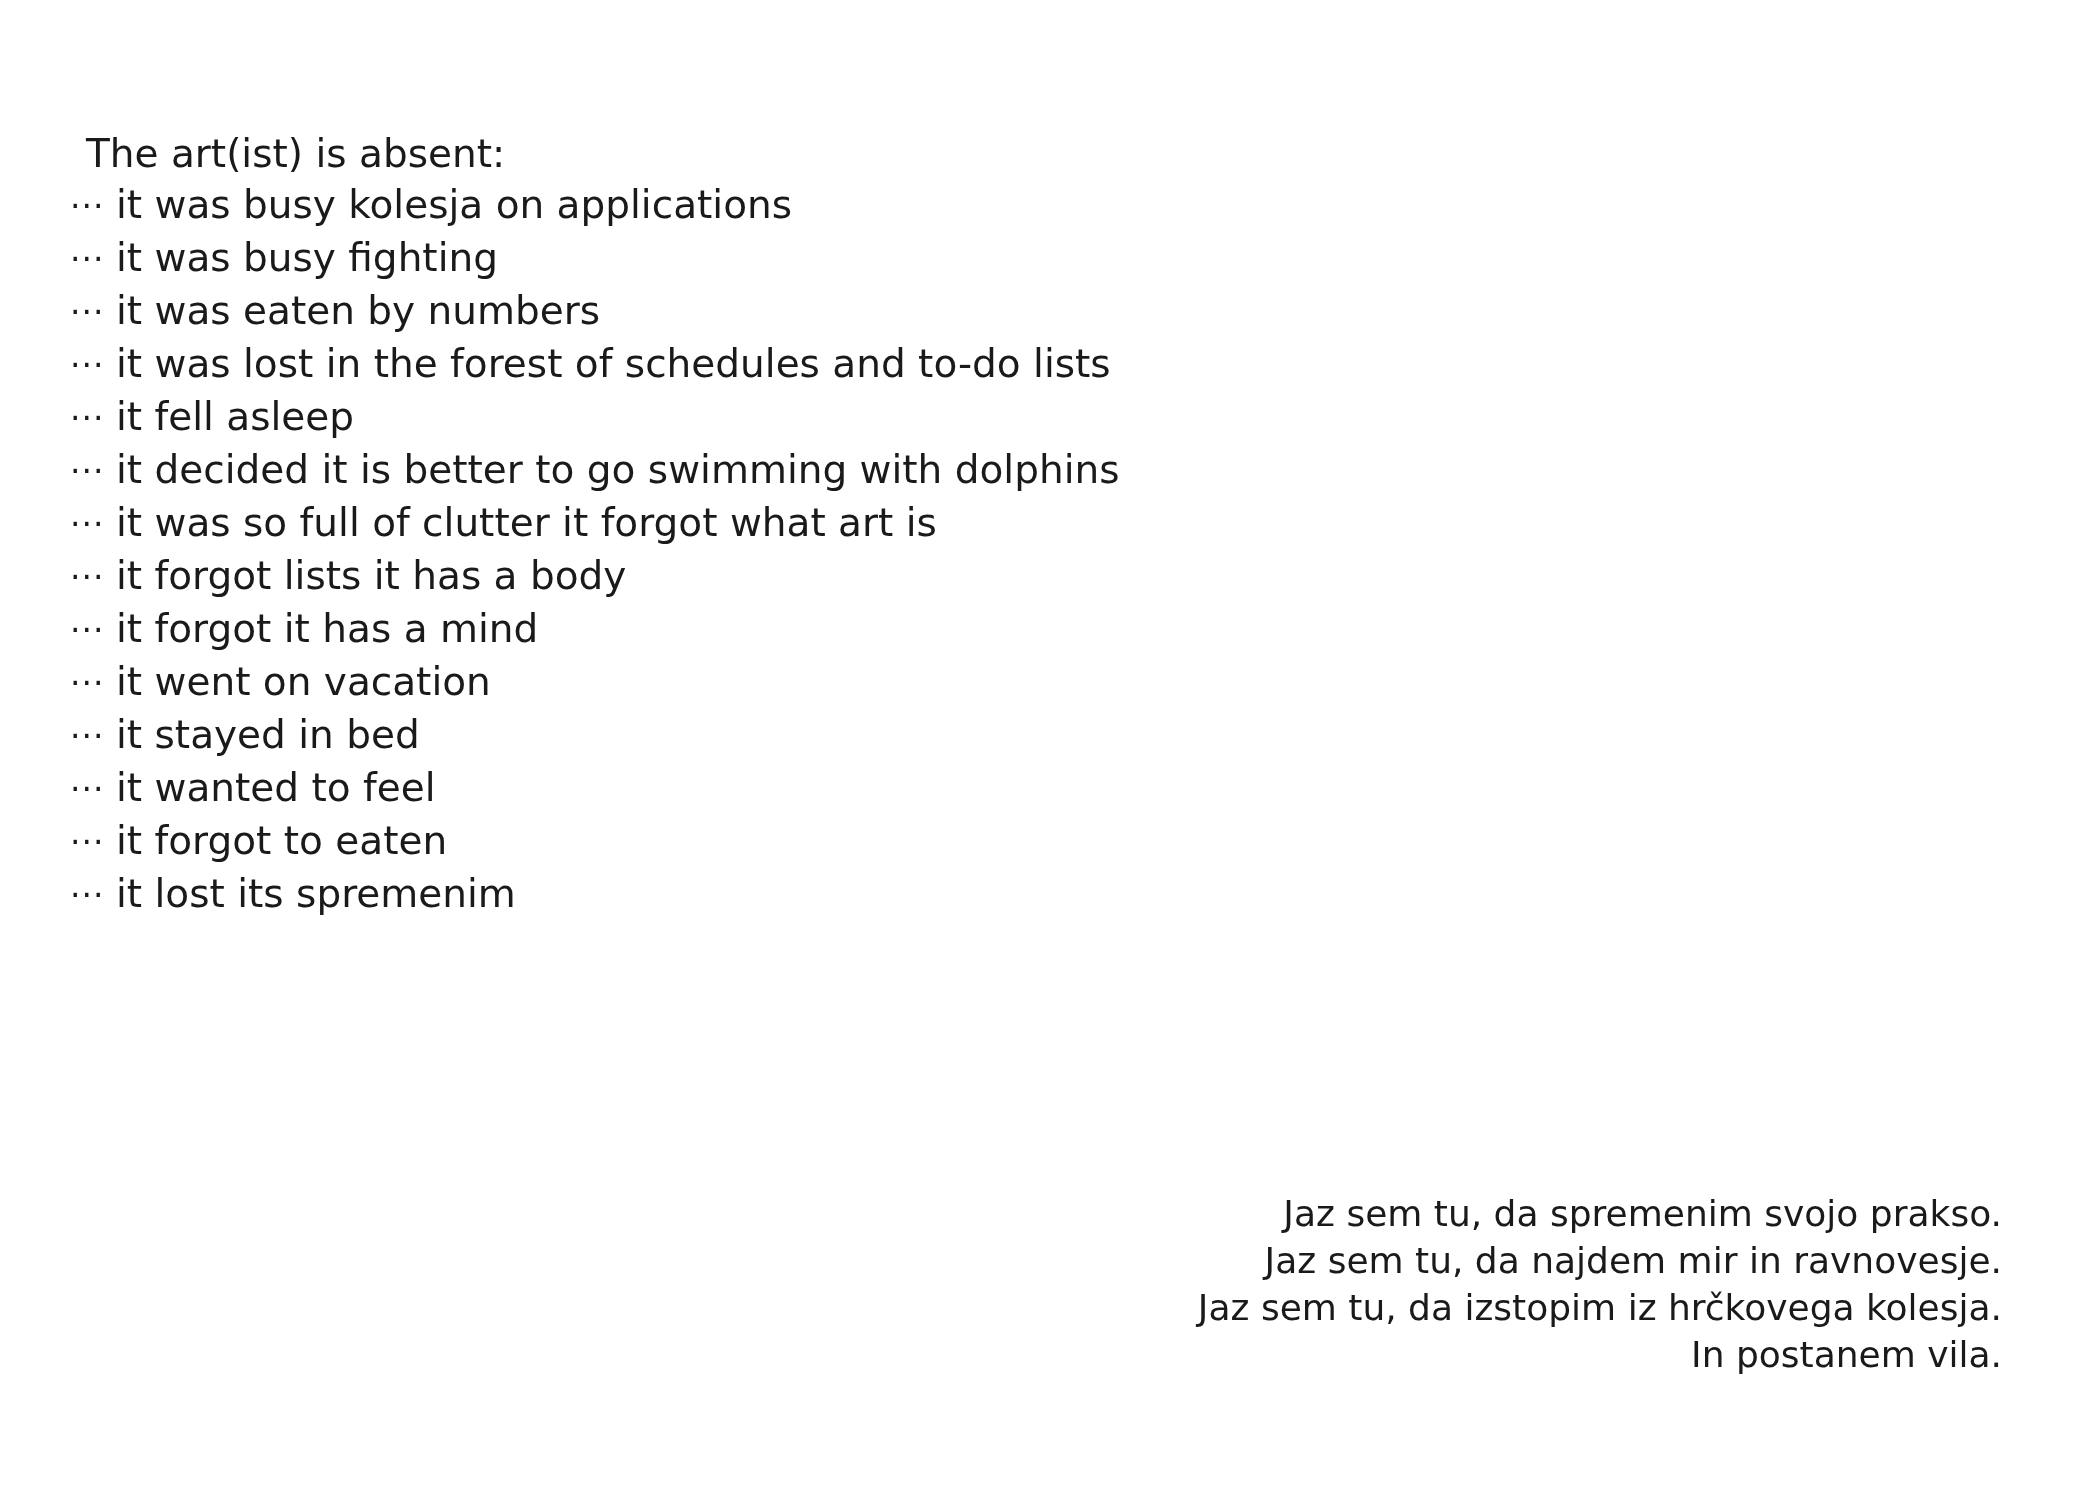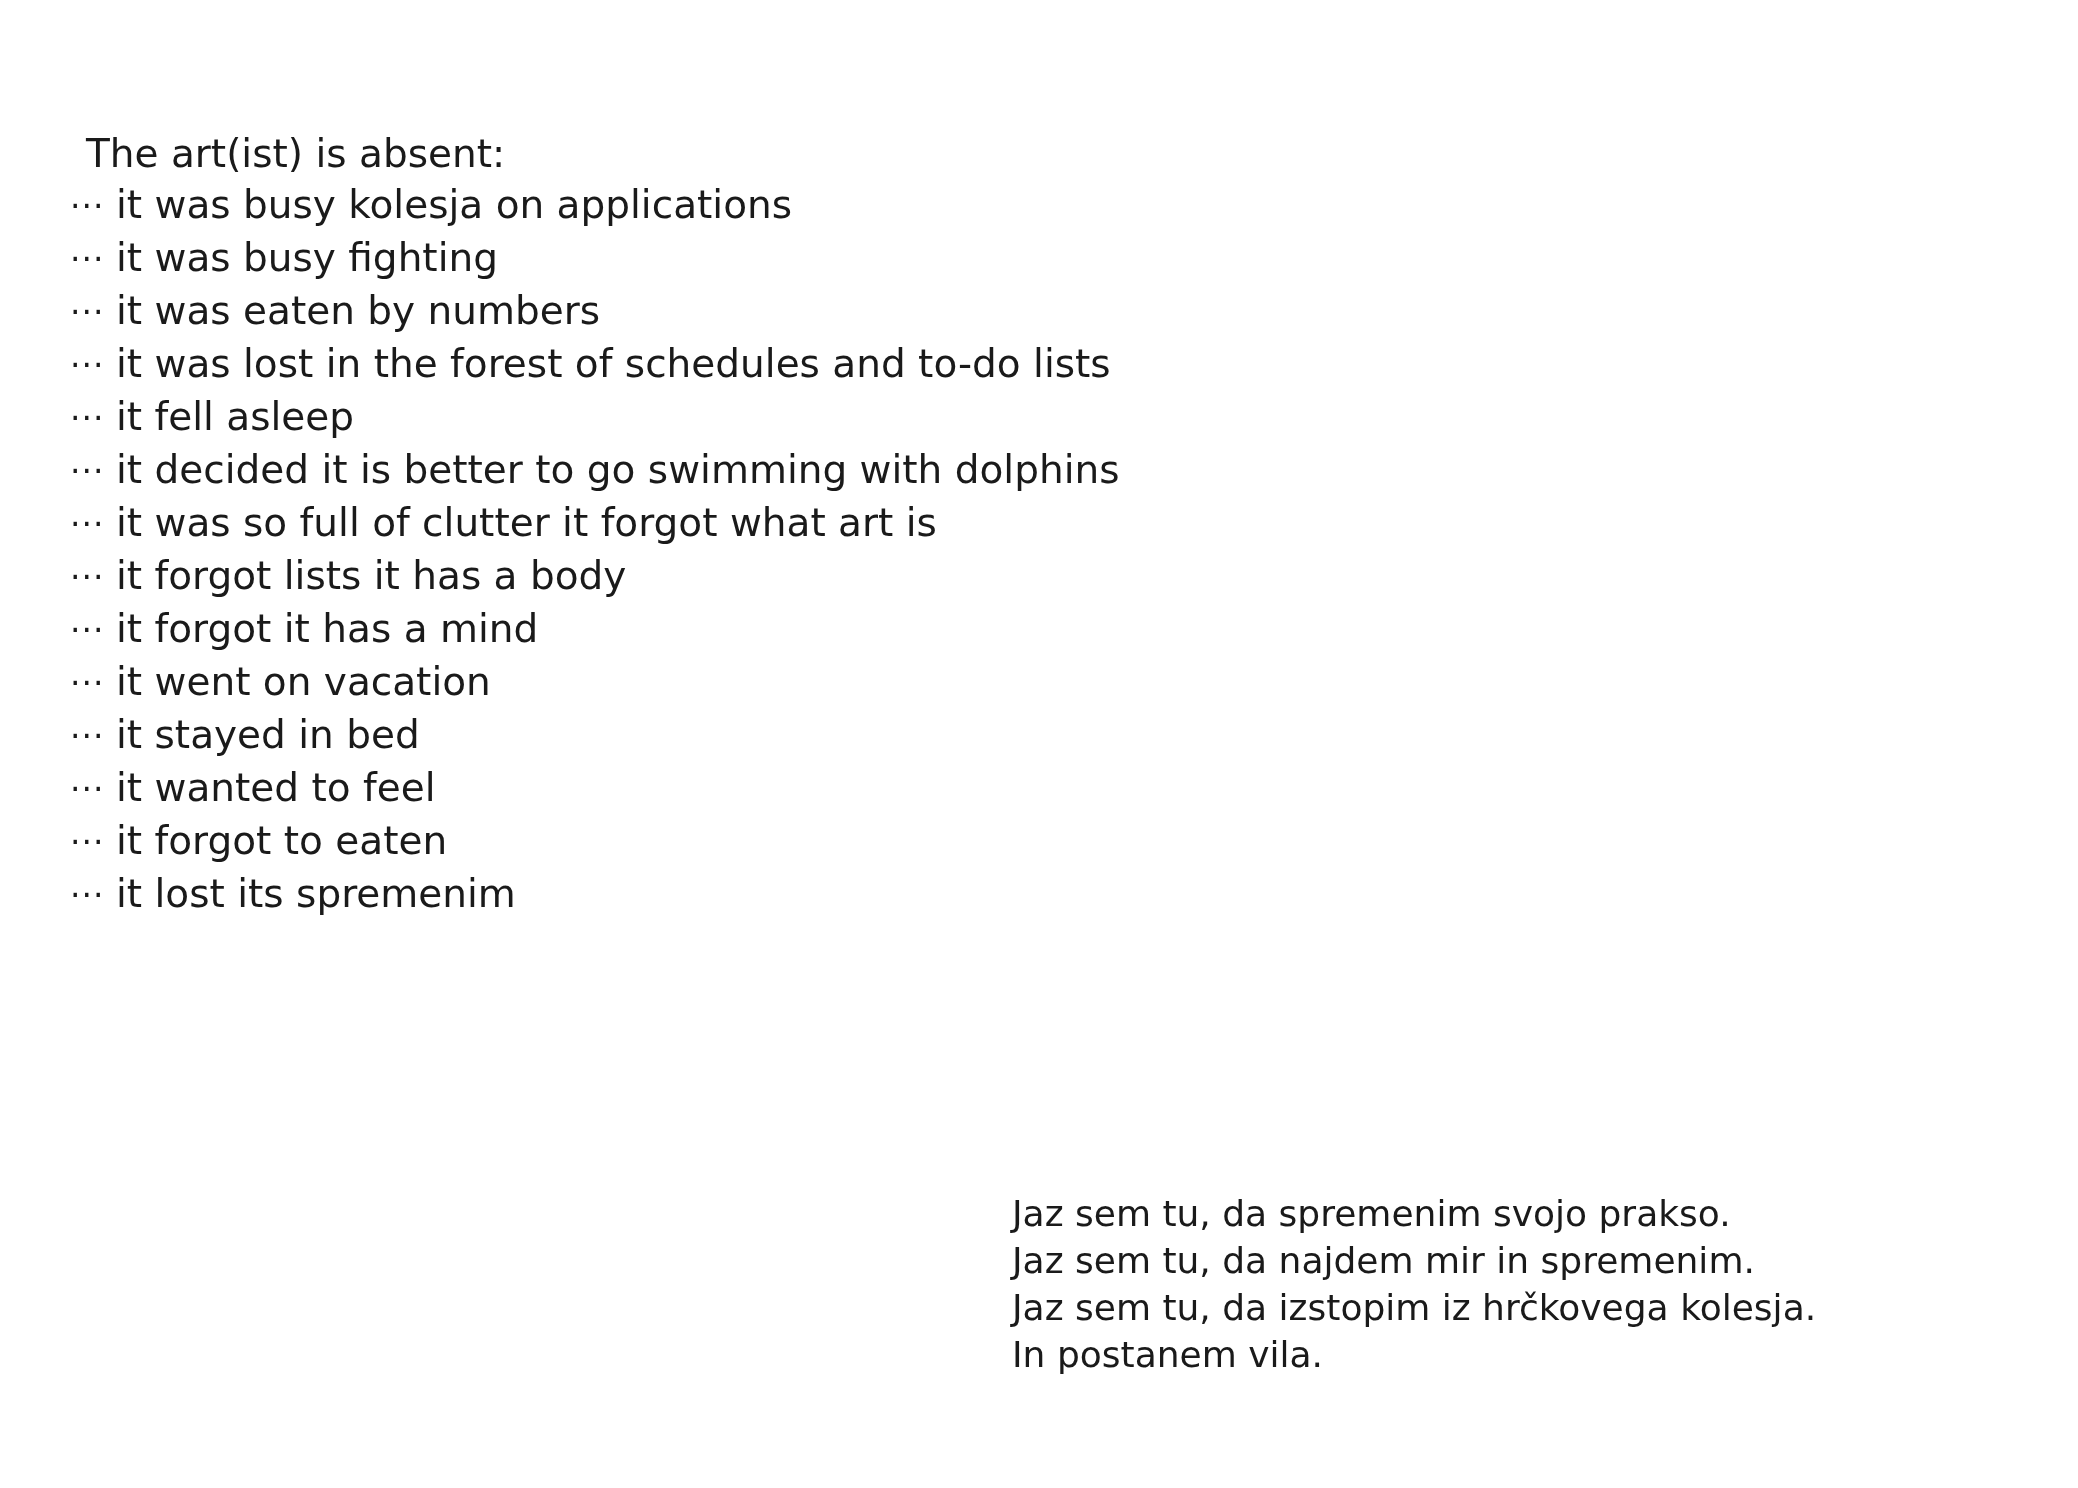--- a/index.html
+++ b/index.html
@@ -51,22 +51,23 @@
     font-size: 33px;
     letter-spacing: 1px;
     color: #1a1a1a;
   }
   .poem-text {
     display: inline-block;
   }
   
   .closing-block {
     position: absolute;
-    right: 66px;
+    right: 76px;
     bottom: 110px;
+    text-align: right;
     width: 1000px;
   }
   .closing-line {
     font-size: 36px;
     line-height: 47px;
     white-space: pre;
   }
 </style>
 </head>
 <body>
@@ -146,18 +147,18 @@
       <div class="poem-line">
         <span class="bullet">···</span>
         <span class="poem-text">it lost its spremenim</span>
       </div>
 
     </div>
   </div>
 
   <div class="closing-block">
     <div class="closing-line">Jaz sem tu, da spremenim svojo prakso.</div>
-    <div class="closing-line">Jaz sem tu, da najdem mir in spremenim.</div>
+    <div class="closing-line">Jaz sem tu, da najdem mir in ravnovesje.</div>
     <div class="closing-line">Jaz sem tu, da izstopim iz hrčkovega kolesja.</div>
     <div class="closing-line">In postanem vila.</div>
   </div>
 
 </div>
 
 </body></html>

